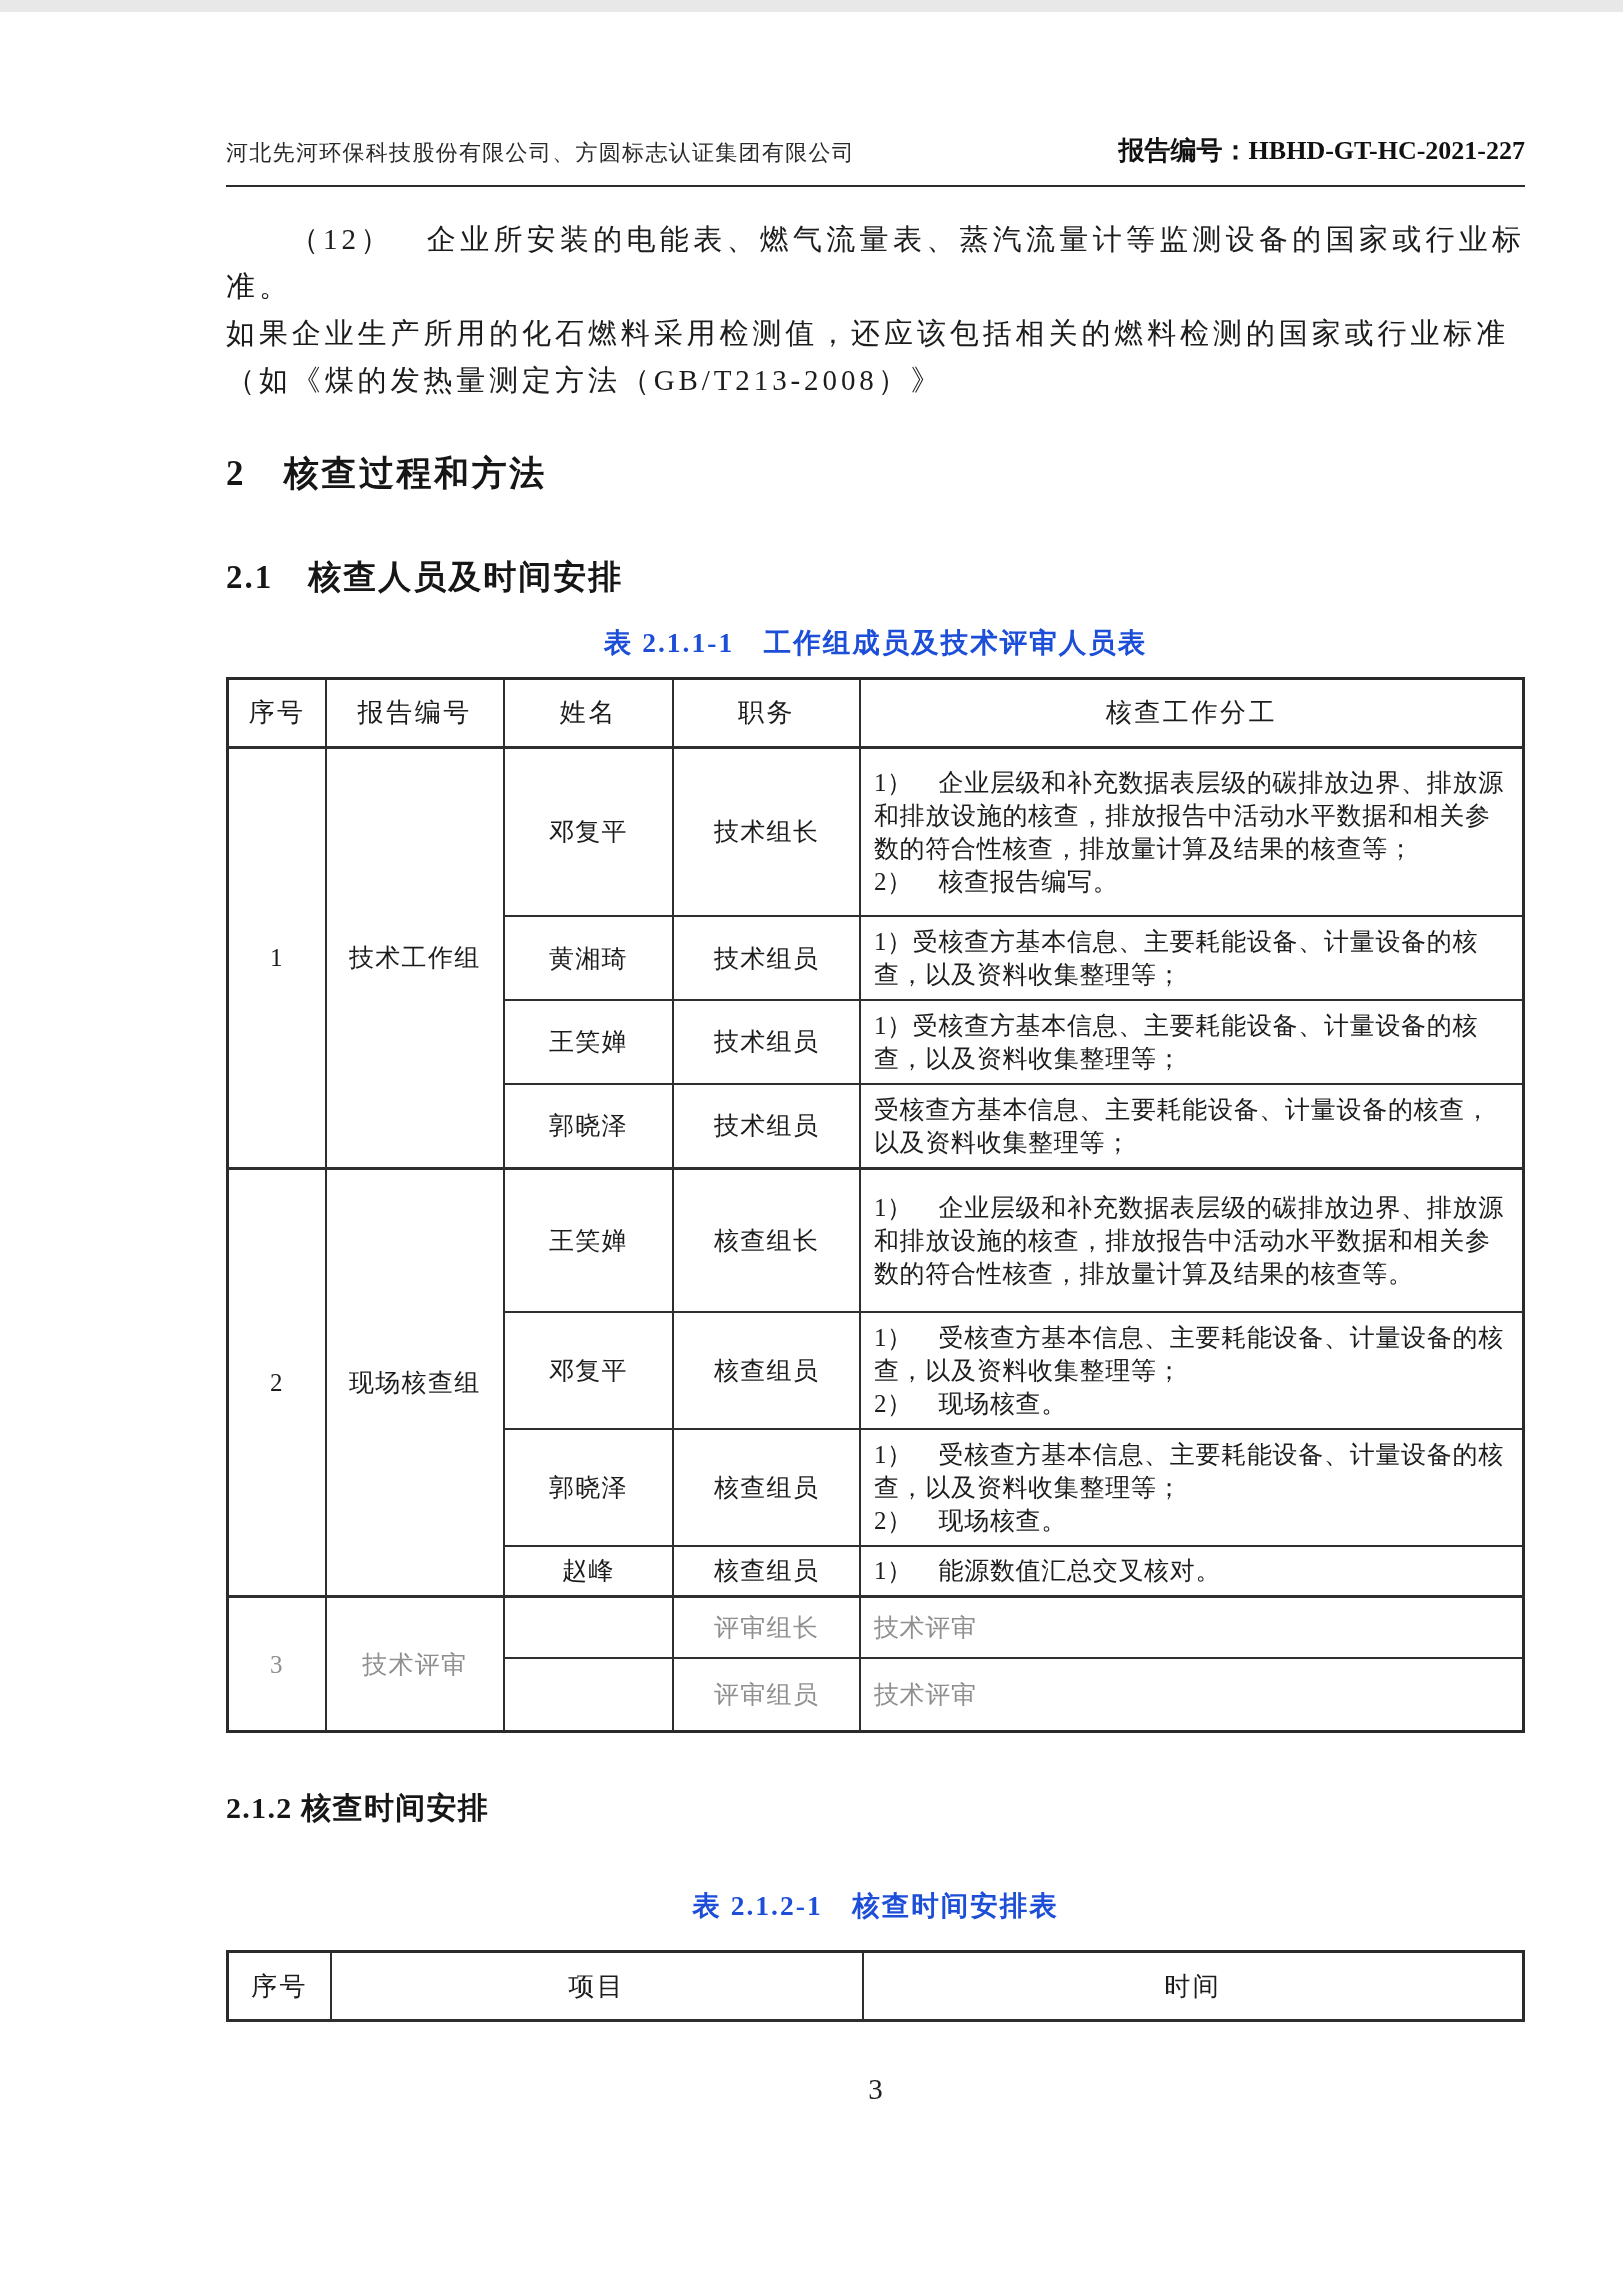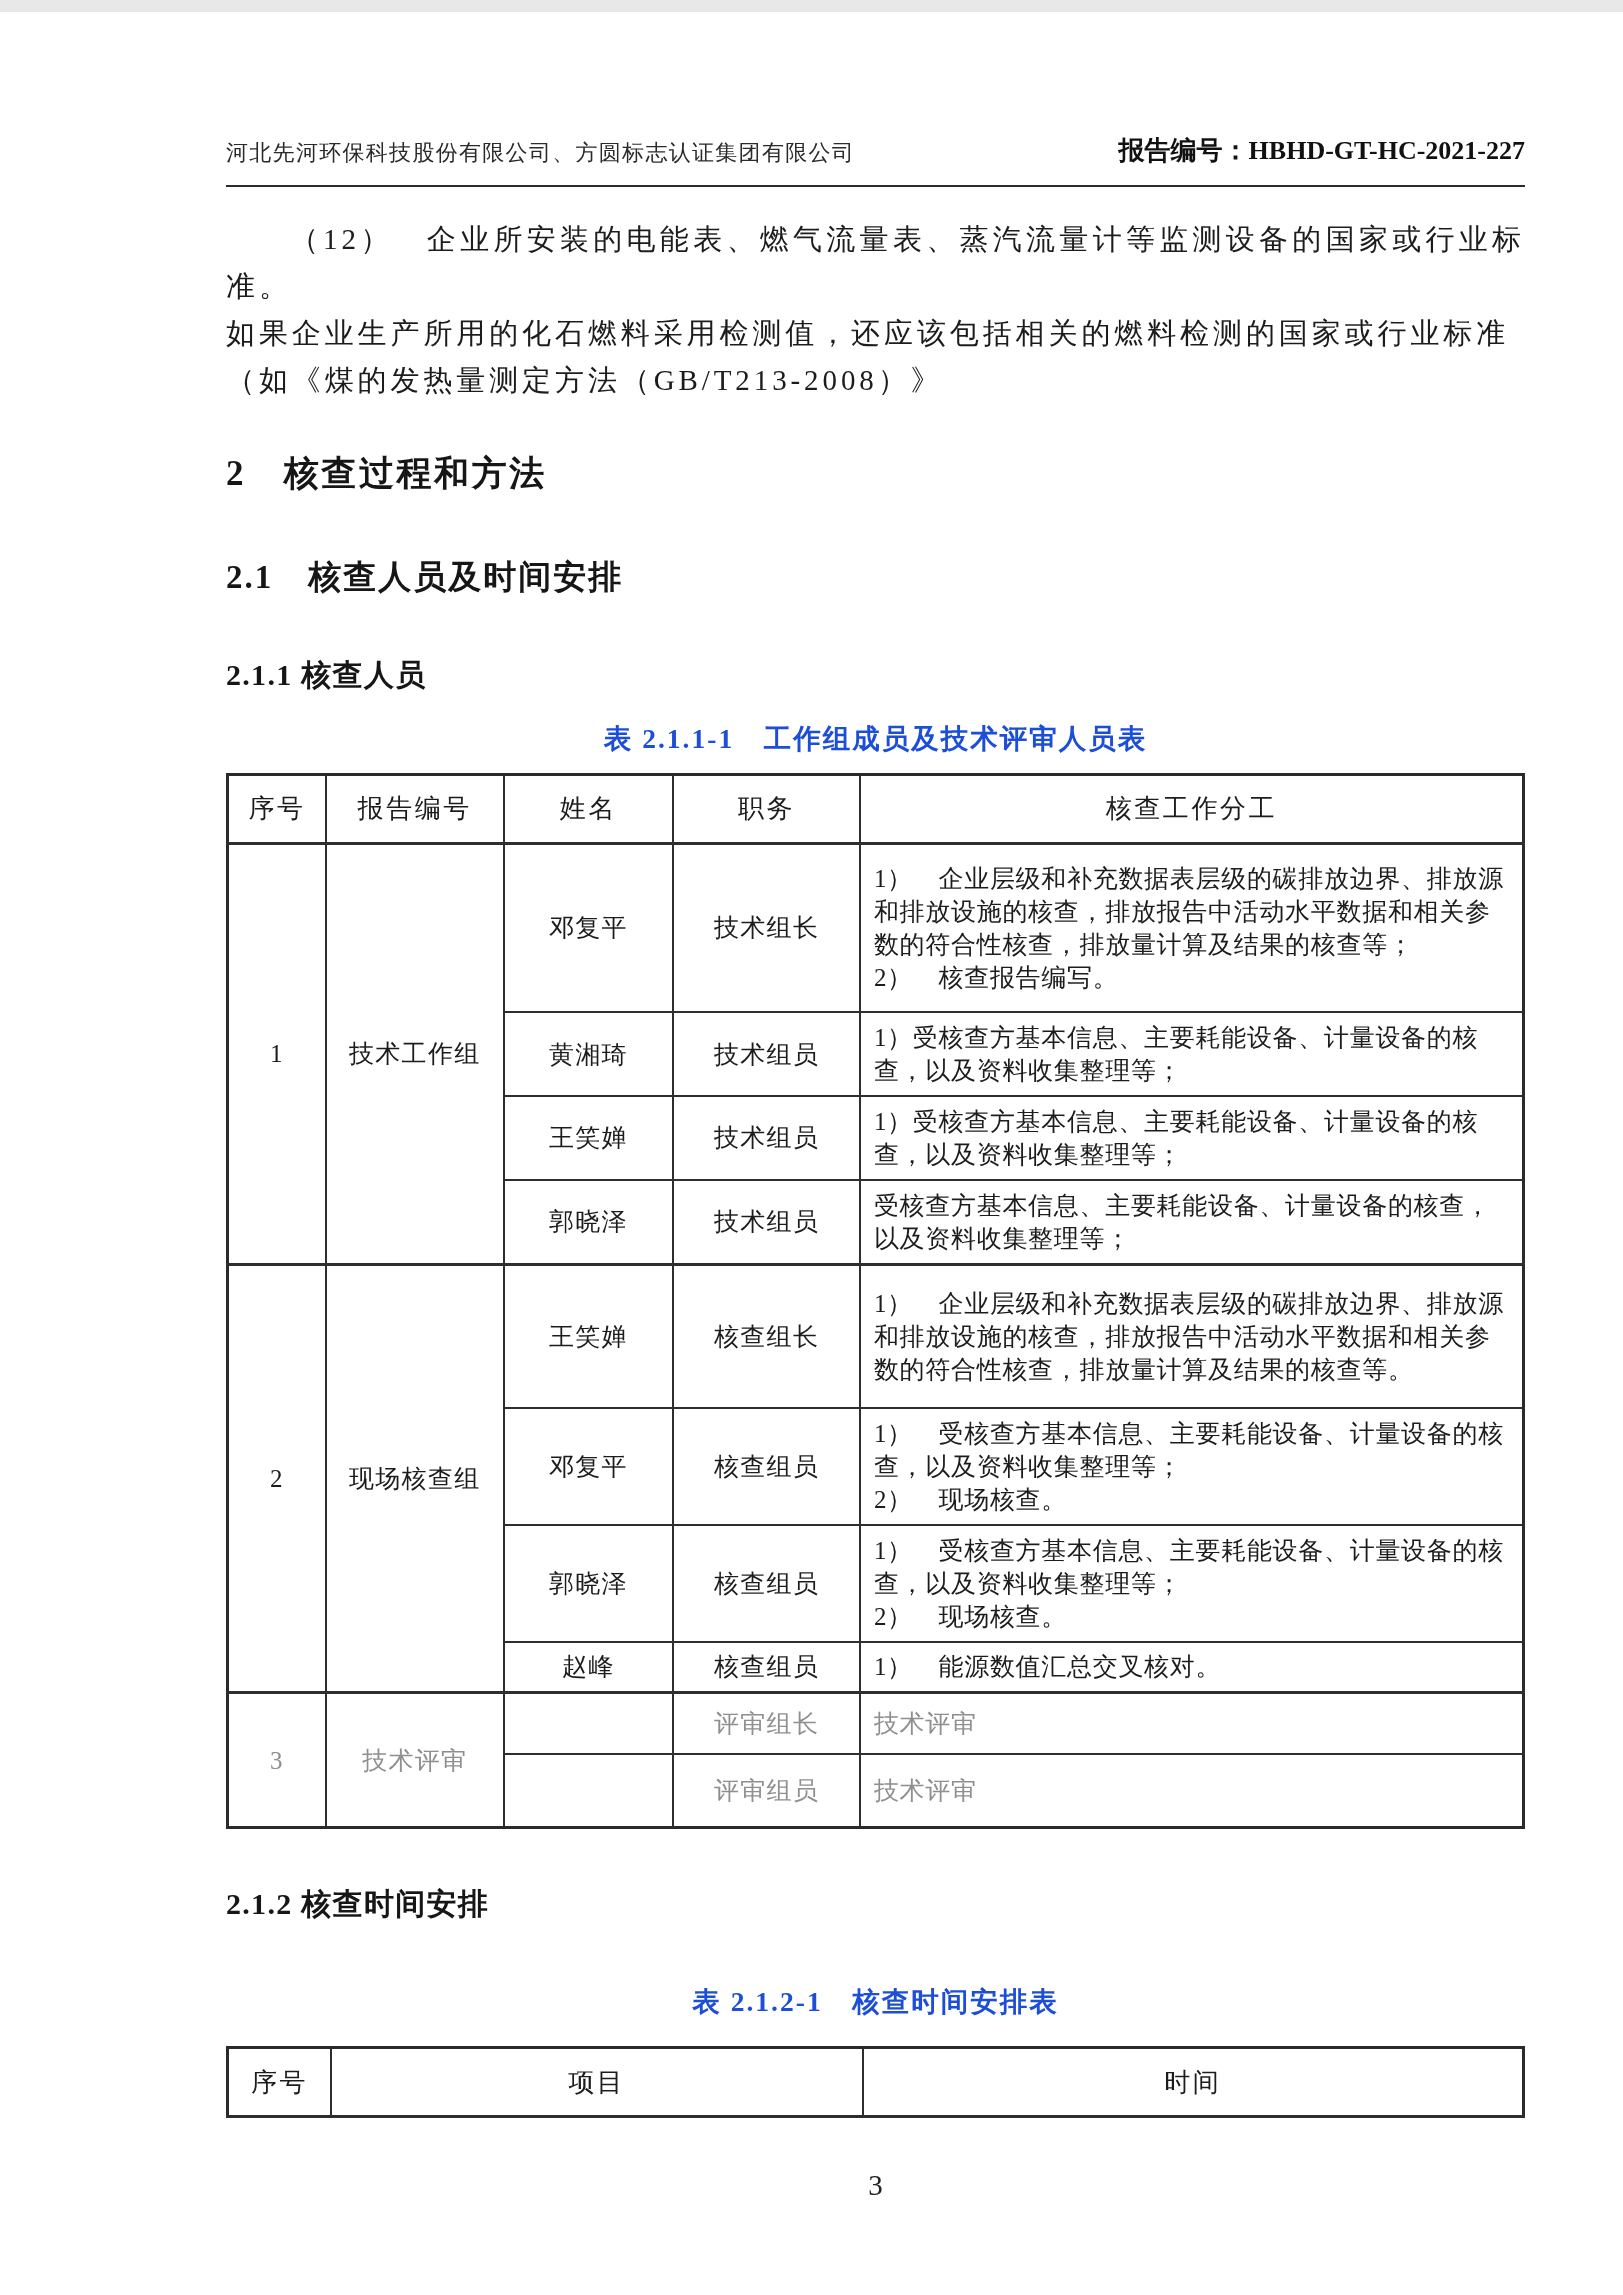--- a/index.html
+++ b/index.html
@@ -73,21 +73,20 @@
     <hr class="header-rule">
 
     <div class="para">
       <span class="line indent">（12）　企业所安装的电能表、燃气流量表、蒸汽流量计等监测设备的国家或行业标准。</span>
       <span class="line">如果企业生产所用的化石燃料采用检测值，还应该包括相关的燃料检测的国家或行业标准</span>
       <span class="line">（如《煤的发热量测定方法（GB/T213-2008）》</span>
     </div>
 
     <div class="h-level1">2　核查过程和方法</div>
     <div class="h-level2">2.1　核查人员及时间安排</div>
-    <div class="h-level3">2.1.1 核查人员</div>
 
 
     <div class="table-title">表 2.1.1-1　工作组成员及技术评审人员表</div>
 
     <table>
       <colgroup>
         <col style="width:7.6%">
           <col style="width:13.7%">
           <col style="width:13.1%">
           <col style="width:14.4%">

